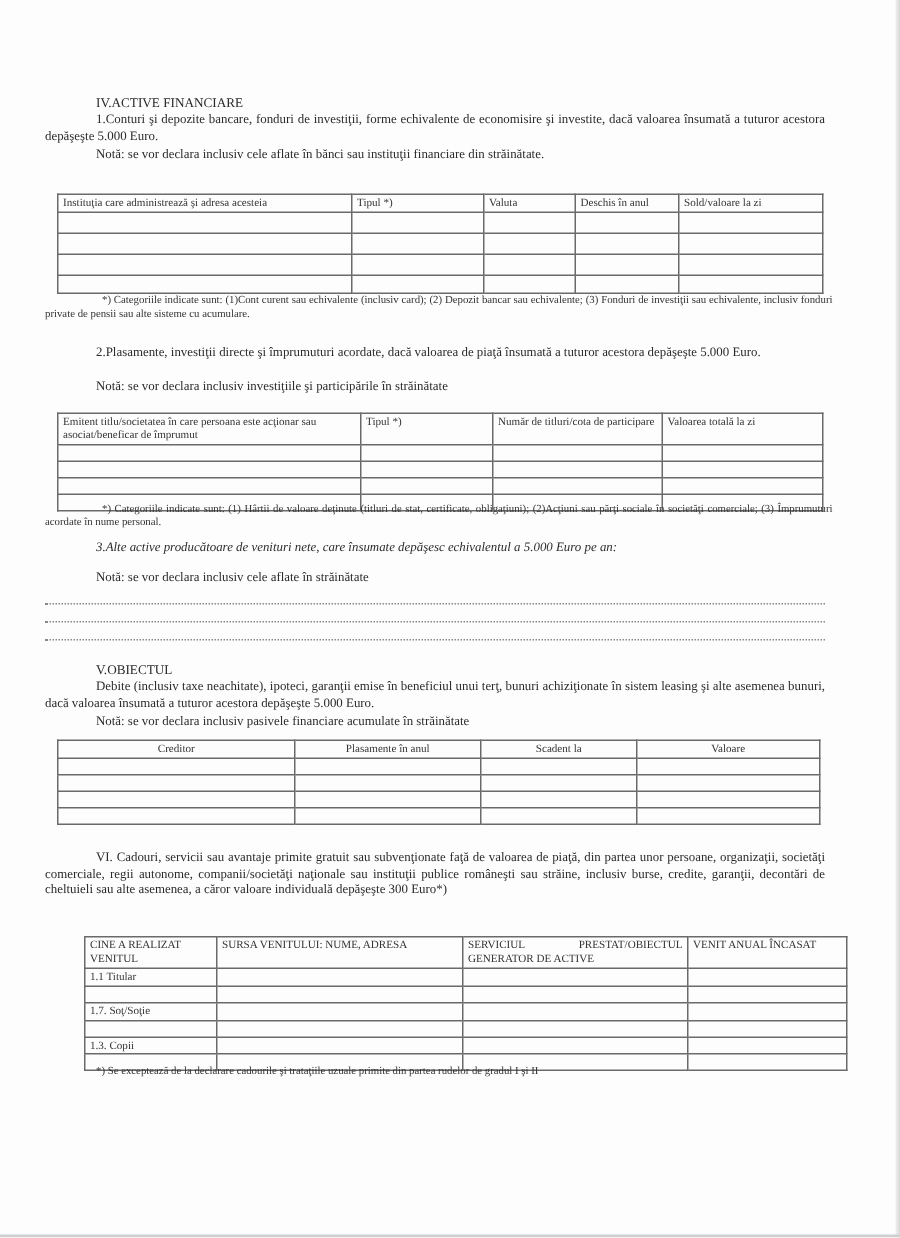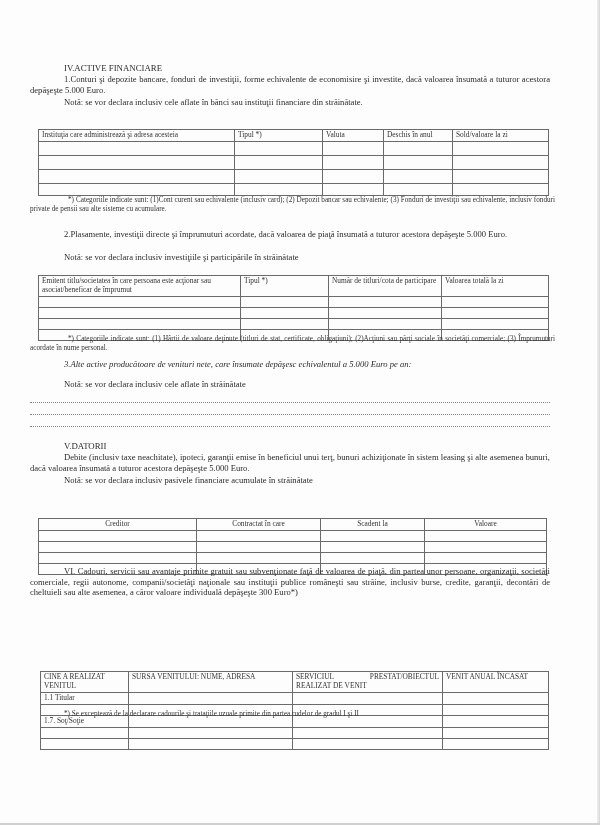--- a/index.html
+++ b/index.html
@@ -119,35 +119,35 @@
 </tbody>
   </table>
 <div class="note-small" style="top:335px;"><span class="ind">*) Categoriile indicate sunt: (1) Hârtii de valoare deţinute (titluri de stat, certificate, obligaţiuni); (2)Acţiuni sau părţi sociale în societăţi comerciale; (3) Împrumuturi acordate în nume personal.</span></div>
 
 <div class="para" style="top:359px; left:64px; width:490px;font-style:italic;">3.Alte active producătoare de venituri nete, care însumate depăşesc echivalentul a 5.000 Euro pe an:</div>
 <div class="para" style="top:379px; left:64px; width:490px;">Notă: se vor declara inclusiv cele aflate în străinătate</div>
 <div class="dots" style="top:402px;"></div>
 <div class="dots" style="top:414px;"></div>
 <div class="dots" style="top:426px;"></div>
 
-<div class="para heading" style="top:441px;">V.DATORII</div>
+<div class="para heading" style="top:441px;">V.OBIECTUL</div>
 <div class="para indent" style="top:452px;">Debite (inclusiv taxe neachitate), ipoteci, garanţii emise în beneficiul unui terţ, bunuri achiziţionate în sistem leasing şi alte asemenea bunuri, dacă valoarea însumată a tuturor acestora depăşeşte 5.000 Euro.</div>
 <div class="para indent" style="top:475px;">Notă: se vor declara inclusiv pasivele financiare acumulate în străinătate</div>
 
-<table class="grid center" style="left:38px; top:518px; width:508px;padding-left:42px;">
+<table class="grid center" style="left:38px; top:493px; width:508px;padding-left:42px;">
   <colgroup>
       <col style="width:158px">
       <col style="width:124px">
       <col style="width:104px">
       <col style="width:122px">
     </colgroup>
   <tbody>
       <tr>
     <td class="h">Creditor</td>
-    <td class="h">Contractat în care</td>
+    <td class="h">Plasamente în anul</td>
     <td class="h">Scadent la</td>
     <td class="h">Valoare</td>
   </tr>
   <tr class="r">
         <td style="height:7px"></td>
         <td></td>
         <td></td>
         <td></td>
       </tr>
   <tr class="r">
@@ -166,32 +166,32 @@
         <td style="height:7px"></td>
         <td></td>
         <td></td>
         <td></td>
       </tr>
 </tbody>
   </table>
 
 <div class="para indent" style="top:566px;">VI. Cadouri, servicii sau avantaje primite gratuit sau subvenţionate faţă de valoarea de piaţă, din partea unor persoane, organizaţii, societăţi comerciale, regii autonome, companii/societăţi naţionale sau instituţii publice româneşti sau străine, inclusiv burse, credite, garanţii, decontări de cheltuieli sau alte asemenea, a căror valoare individuală depăşeşte 300 Euro*)</div>
 
-<table class="grid" style="left:40px; top:624px; width:508px;margin-top:47px;">
+<table class="grid" style="left:56px; top:624px; width:508px;">
   <colgroup>
       <col style="width:88px">
       <col style="width:164px">
       <col style="width:150px">
       <col style="width:106px">
     </colgroup>
   <tbody>
       <tr>
     <td>CINE A REALIZAT VENITUL</td>
     <td>SURSA VENITULUI: NUME, ADRESA</td>
-    <td style="text-align:justify">SERVICIUL PRESTAT/OBIECTUL REALIZAT DE VENIT</td>
+    <td style="text-align:justify">SERVICIUL PRESTAT/OBIECTUL GENERATOR DE ACTIVE</td>
     <td>VENIT ANUAL ÎNCASAT</td>
   </tr>
   <tr class="r">
         <td>1.1 Titular</td>
         <td></td>
         <td></td>
         <td></td>
       </tr>
   <tr class="r">
         <td style="height:7px"></td>
@@ -200,20 +200,26 @@
         <td></td>
       </tr>
   <tr class="r">
         <td>1.7. Soţ/Soţie</td>
         <td></td>
         <td></td>
         <td></td>
       </tr>
   <tr class="r">
         <td style="height:7px"></td>
+        <td></td>
+        <td></td>
+        <td></td>
+      </tr>
+  <tr class="r">
+        <td>1.3. Copii</td>
         <td></td>
         <td></td>
         <td></td>
       </tr>
   <tr class="r">
         <td style="height:7px"></td>
         <td></td>
         <td></td>
         <td></td>
       </tr>

